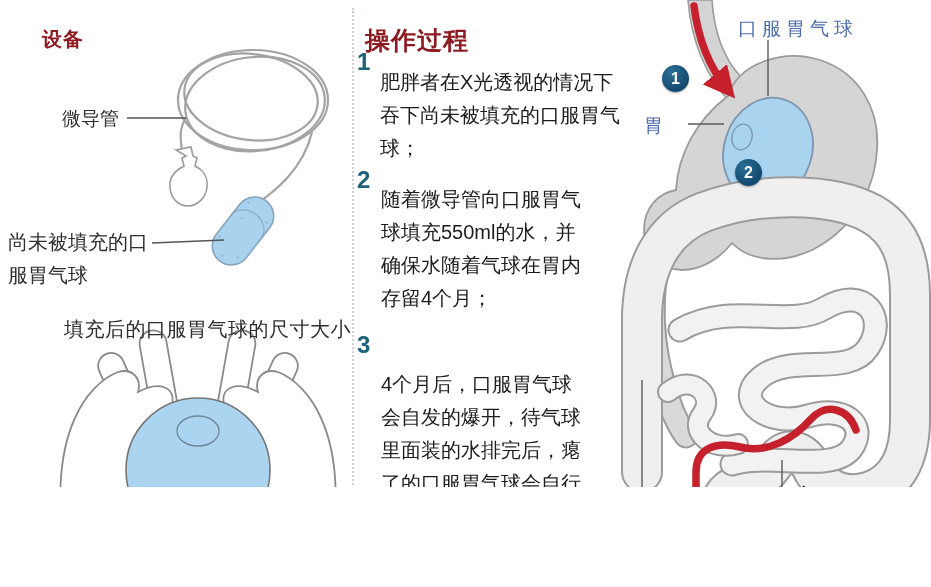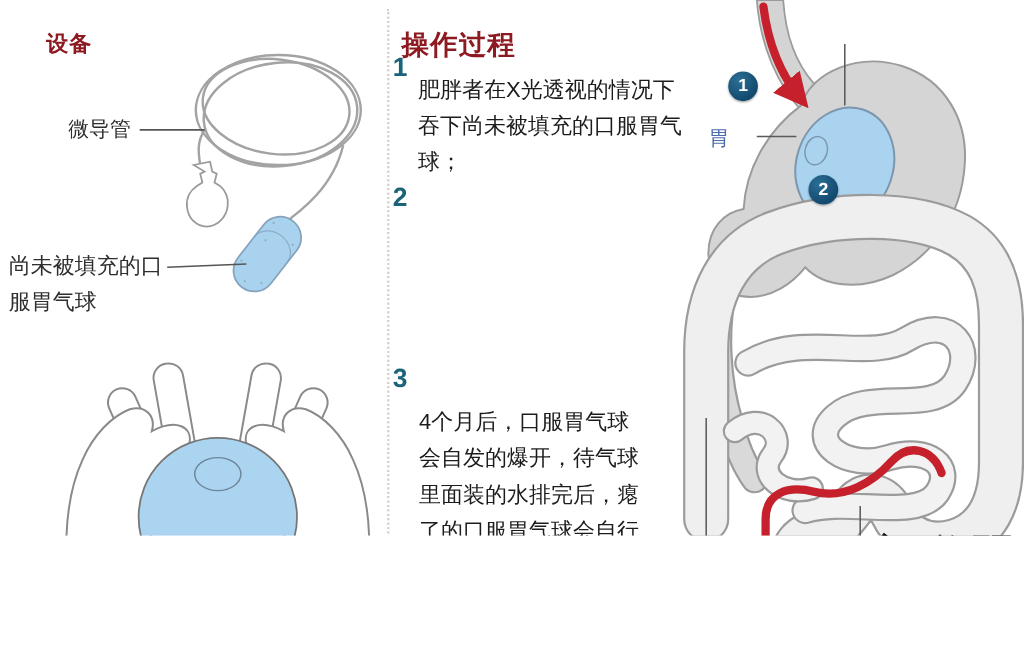--- a/index.html
+++ b/index.html
@@ -111,31 +111,36 @@
         <circle cx="256" cy="514" r="1"></circle>
           <circle cx="172" cy="545" r="1"></circle>
       </g>
     </g>
   </svg>
 
   <div class="abs heading" style="left:42px;top:26px;">设备</div>
   <div class="abs dark-label" style="left:62px;top:102px;font-size:19px;">微导管</div>
   <div class="abs dark-label" style="left:8px;top:226px;width:165px;">尚未被填充的口
 服胃气球</div>
+  <div class="abs dark-label" style="left:64px;top:313px;letter-spacing:0.5px;">填充后的口服胃气球的尺寸大小</div>
 
   <div class="abs divider"></div>
 
   <div class="abs heading" style="left:365px;top:24px;font-size:25px;">操作过程</div>
 
   <div class="abs step-num" style="left:357px;top:48px;">1</div>
   <div class="abs step-text" style="left:380px;top:66px;">肥胖者在X光透视的情况下
 吞下尚未被填充的口服胃气
 球；</div>
 
   <div class="abs step-num" style="left:357px;top:166px;">2</div>
+  <div class="abs step-text" style="left:381px;top:183px;">随着微导管向口服胃气
+球填充550ml的水，并
+确保水随着气球在胃内
+存留4个月；</div>
 
   <div class="abs step-num" style="left:357px;top:331px;">3</div>
   <div class="abs step-text" style="left:381px;top:368px;">4个月后，口服胃气球
 会自发的爆开，待气球
 里面装的水排完后，瘪
 了的口服胃气球会自行
 排泄出体外。</div>
 
   <svg class="abs" style="left:620px;top:0" width="311" height="587" viewBox="0 0 311 587">
     <defs>
@@ -182,20 +187,21 @@
       <line x1="148" y1="40" x2="148" y2="96"></line>
       <line x1="68" y1="124" x2="104" y2="124"></line>
       <line x1="22" y1="380" x2="22" y2="492"></line>
       <line x1="162" y1="460" x2="162" y2="508"></line>
     </g>
 
     <path d="M74,6 C78,38 88,66 108,90" fill="none" stroke="#c5202b" stroke-width="7.5" stroke-linecap="round" marker-end="url(#arrow)"></path>
     <path d="M236,430 C228,408 206,402 190,420 C174,438 148,454 120,447 C96,441 76,448 76,472 L76,532" fill="none" stroke="#c5202b" stroke-width="7.5" stroke-linecap="round" marker-end="url(#arrow)"></path>
   </svg>
 
+  <div class="abs blue-label" style="left:738px;top:16px;letter-spacing:5px;">口服胃气球</div>
   <div class="abs blue-label" style="left:644px;top:113px;">胃</div>
   <div class="abs blue-label" style="left:621px;top:494px;text-align:center;">肠道</div>
   <div class="abs blue-label" style="left:752px;top:501px;z-index:1;">结肠</div>
 
   <div class="abs badge" style="left:662px;top:65px;">1</div>
   <div class="abs badge" style="left:735px;top:159px;">2</div>
   <div class="abs badge" style="left:650px;top:527px;">3</div>
 
   <div class="abs watermark">
     <div class="wm-row">

